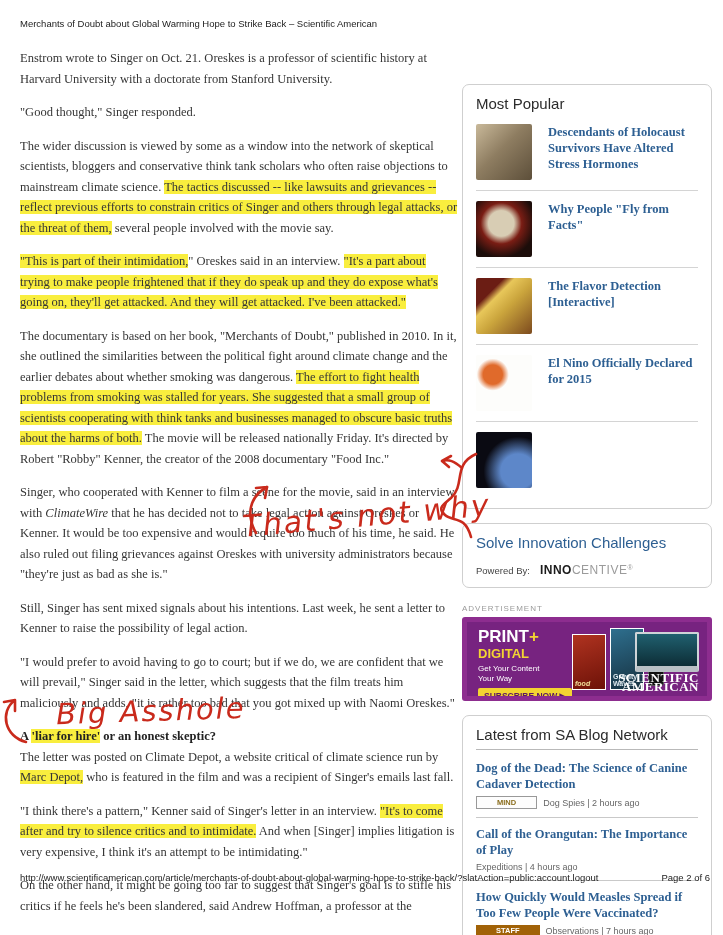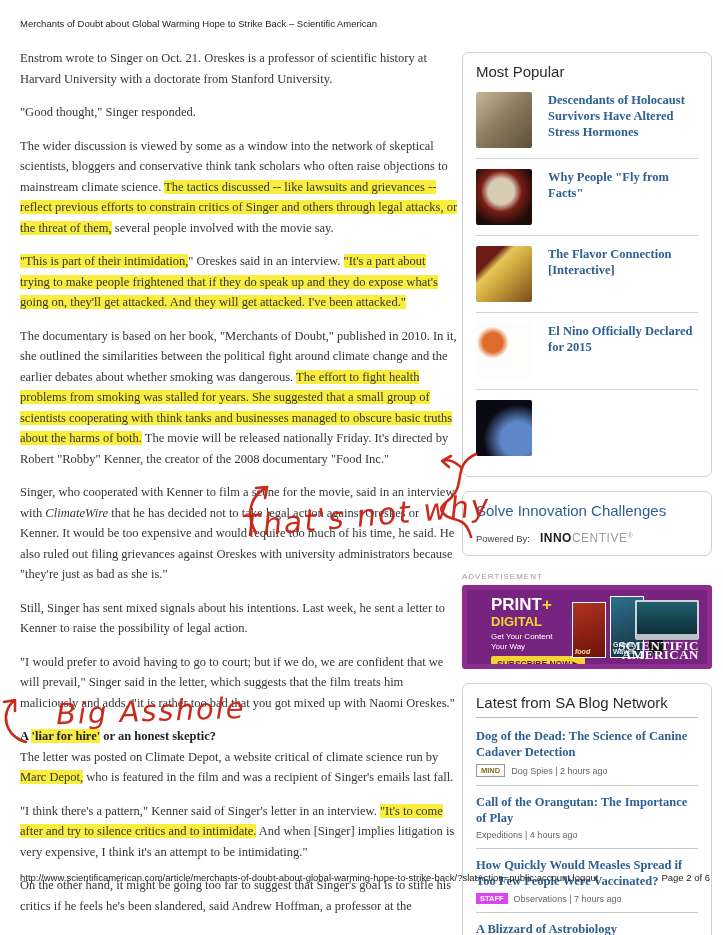--- a/index.html
+++ b/index.html
@@ -14,21 +14,21 @@
   .article { position:absolute; top:48px; left:20px; width:438px; font-size:12.5px;
              line-height:20.5px; color:#353535; }
   .article p { margin-bottom:13px; }
   .article p.subhead { margin-bottom:0; font-weight:bold; color:#222; }
   .article p.after-subhead { margin-top:0; }
   .hl { background:#f9ee3e; }
   .it { font-style:italic; }
 
   
   .sidebar { position:absolute; top:52px; left:462px; width:250px; font-family:"Liberation Sans",sans-serif; }
-  .box { border:1px solid #cfcfcf; border-radius:7px; background:#fff; padding:10px 13px; }
+  .box { border:1px solid #cfcfcf; border-radius:7px; background:#fff; padding:10px 13px;margin-top:32px; }
   .box h2 { font-family:"Liberation Sans",sans-serif; font-weight:normal; font-size:15px;
             color:#2b2b2b; margin-bottom:2px; }
   .mp-item { display:flex; gap:16px; padding:10px 0; border-top:1px solid #d4d4d4; }
   .mp-item:first-of-type { border-top:none; }
   .mp-thumb { width:56px; height:56px; flex:0 0 56px; border-radius:2px; }
   .mp-title { font-family:"Liberation Serif",serif; font-weight:bold; font-size:12.5px;
               line-height:16px; color:#2d5f92; }
   .thumb-holocaust { background:linear-gradient(135deg,#c9b99a 0%,#8e7d61 45%,#5d4f3a 100%); }
   .thumb-book { background:radial-gradient(circle at 45% 40%, #d8cdb4 0 28%, #7a1d14 45%, #1c0d0a 75%); }
   .thumb-flavor { background:linear-gradient(135deg,#6b1d14 0 25%,#e8c75a 35%,#caa43c 55%,#7c4a1e 100%); }
@@ -39,21 +39,21 @@
 
   .innovation { margin-top:14px; }
   .innovation h2 { color:#2d5f92; margin-bottom:12px; }
   .powered { font-size:9.5px; color:#444; display:flex; align-items:baseline; gap:10px; }
   .innocentive b { color:#1b1b1b; font-size:12px; letter-spacing:.5px; }
   .innocentive span { color:#9b9b9b; font-size:12px; letter-spacing:.5px; }
   .innocentive sup { font-size:7px; color:#9b9b9b; }
 
   .ad-label { text-align:left; font-size:8px; letter-spacing:1px; color:#9a9a9a; margin:16px 0 4px; }
   .ad { height:84px; border:5px solid #8d2d8f; background:#772380; border-radius:3px;
-        display:flex; padding:6px 24px; color:#fff; position:relative; overflow:hidden; }
+        display:flex; padding:6px 11px; color:#fff; position:relative; overflow:hidden; }
   .ad-left { width:92px; }
   .ad-print { font-size:17px; font-weight:bold; line-height:17px; }
   .ad-print .plus { color:#f3d431; }
   .ad-digital { font-size:13px; font-weight:bold; color:#f3d431; line-height:17px; }
   .ad-tag { font-size:8px; line-height:10px; margin-top:2px; }
   .ad-cta { margin-top:4px; background:#f3d431; color:#5b1763; font-size:8.5px; font-weight:bold;
             padding:3px 6px; display:inline-block; border-radius:2px; white-space:nowrap; }
   .ad-covers { position:absolute; left:105px; top:6px; display:flex; gap:4px; }
   .cover { width:34px; height:52px; border:1px solid #fff; font-size:7px; font-weight:bold;
            display:flex; align-items:flex-end; padding:2px; line-height:7px; }
@@ -65,23 +65,23 @@
   .ad-brand { position:absolute; right:8px; bottom:5px; font-family:"Liberation Serif",serif;
               font-size:13px; font-weight:bold; letter-spacing:.5px; text-align:right; line-height:9px; }
 
   .blog { margin-top:14px; }
   .blog h2 { padding-bottom:6px; border-bottom:1px solid #b9b9b9; }
   .blog-item { padding:8px 0; border-bottom:1px solid #c9c9c9; }
   .blog-item:last-child { border-bottom:none; }
   .blog-title { font-family:"Liberation Serif",serif; font-weight:bold; font-size:12.5px;
                 line-height:16px; color:#2d5f92; }
   .blog-meta { margin-top:4px; font-size:9px; color:#666; display:flex; align-items:center; gap:6px; }
-  .badge { font-size:7.5px; font-weight:bold; padding:1px 4px; }
+  .badge { font-size:7.5px; font-weight:bold; padding:1px 20px; }
   .badge-mind { border:1px solid #999; color:#8a6d1d; background:#fdfdfd; }
-  .badge-staff { background:#d946ef; color:#fff; }
+  .badge-staff { background:#a16207; color:#fff; }
 
   
   .ink-layer { position:absolute; inset:0; pointer-events:none; }
   .hand { position:absolute; color:#c92a1c; font-family:"DejaVu Sans",sans-serif; font-style:italic;
           white-space:nowrap; pointer-events:none; }
   .hand-notwhy { left:242px; top:498px; font-size:30px; transform:rotate(-5deg); letter-spacing:2px; }
   .hand-asshole { left:56px; top:694px; font-size:29px; transform:rotate(-2deg); letter-spacing:2px; }
 
   
   .print-footer { position:absolute; top:872px; left:20px; width:690px; display:flex;
@@ -117,21 +117,21 @@
       <div class="mp-item">
         <div class="mp-thumb thumb-holocaust"></div>
         <div class="mp-title">Descendants of Holocaust Survivors Have Altered Stress Hormones</div>
       </div>
       <div class="mp-item">
         <div class="mp-thumb thumb-book"></div>
         <div class="mp-title">Why People "Fly from Facts"</div>
       </div>
       <div class="mp-item">
         <div class="mp-thumb thumb-flavor"></div>
-        <div class="mp-title">The Flavor Connection [Interactive]</div>
+        <div class="mp-title">The Flavor Detection [Interactive]</div>
       </div>
       <div class="mp-item">
         <div class="mp-thumb thumb-elnino"></div>
         <div class="mp-title">El Nino Officially Declared for 2015</div>
       </div>
       <div class="mp-item">
         <div class="mp-thumb thumb-titan"></div>
       </div>
     </div>
 

